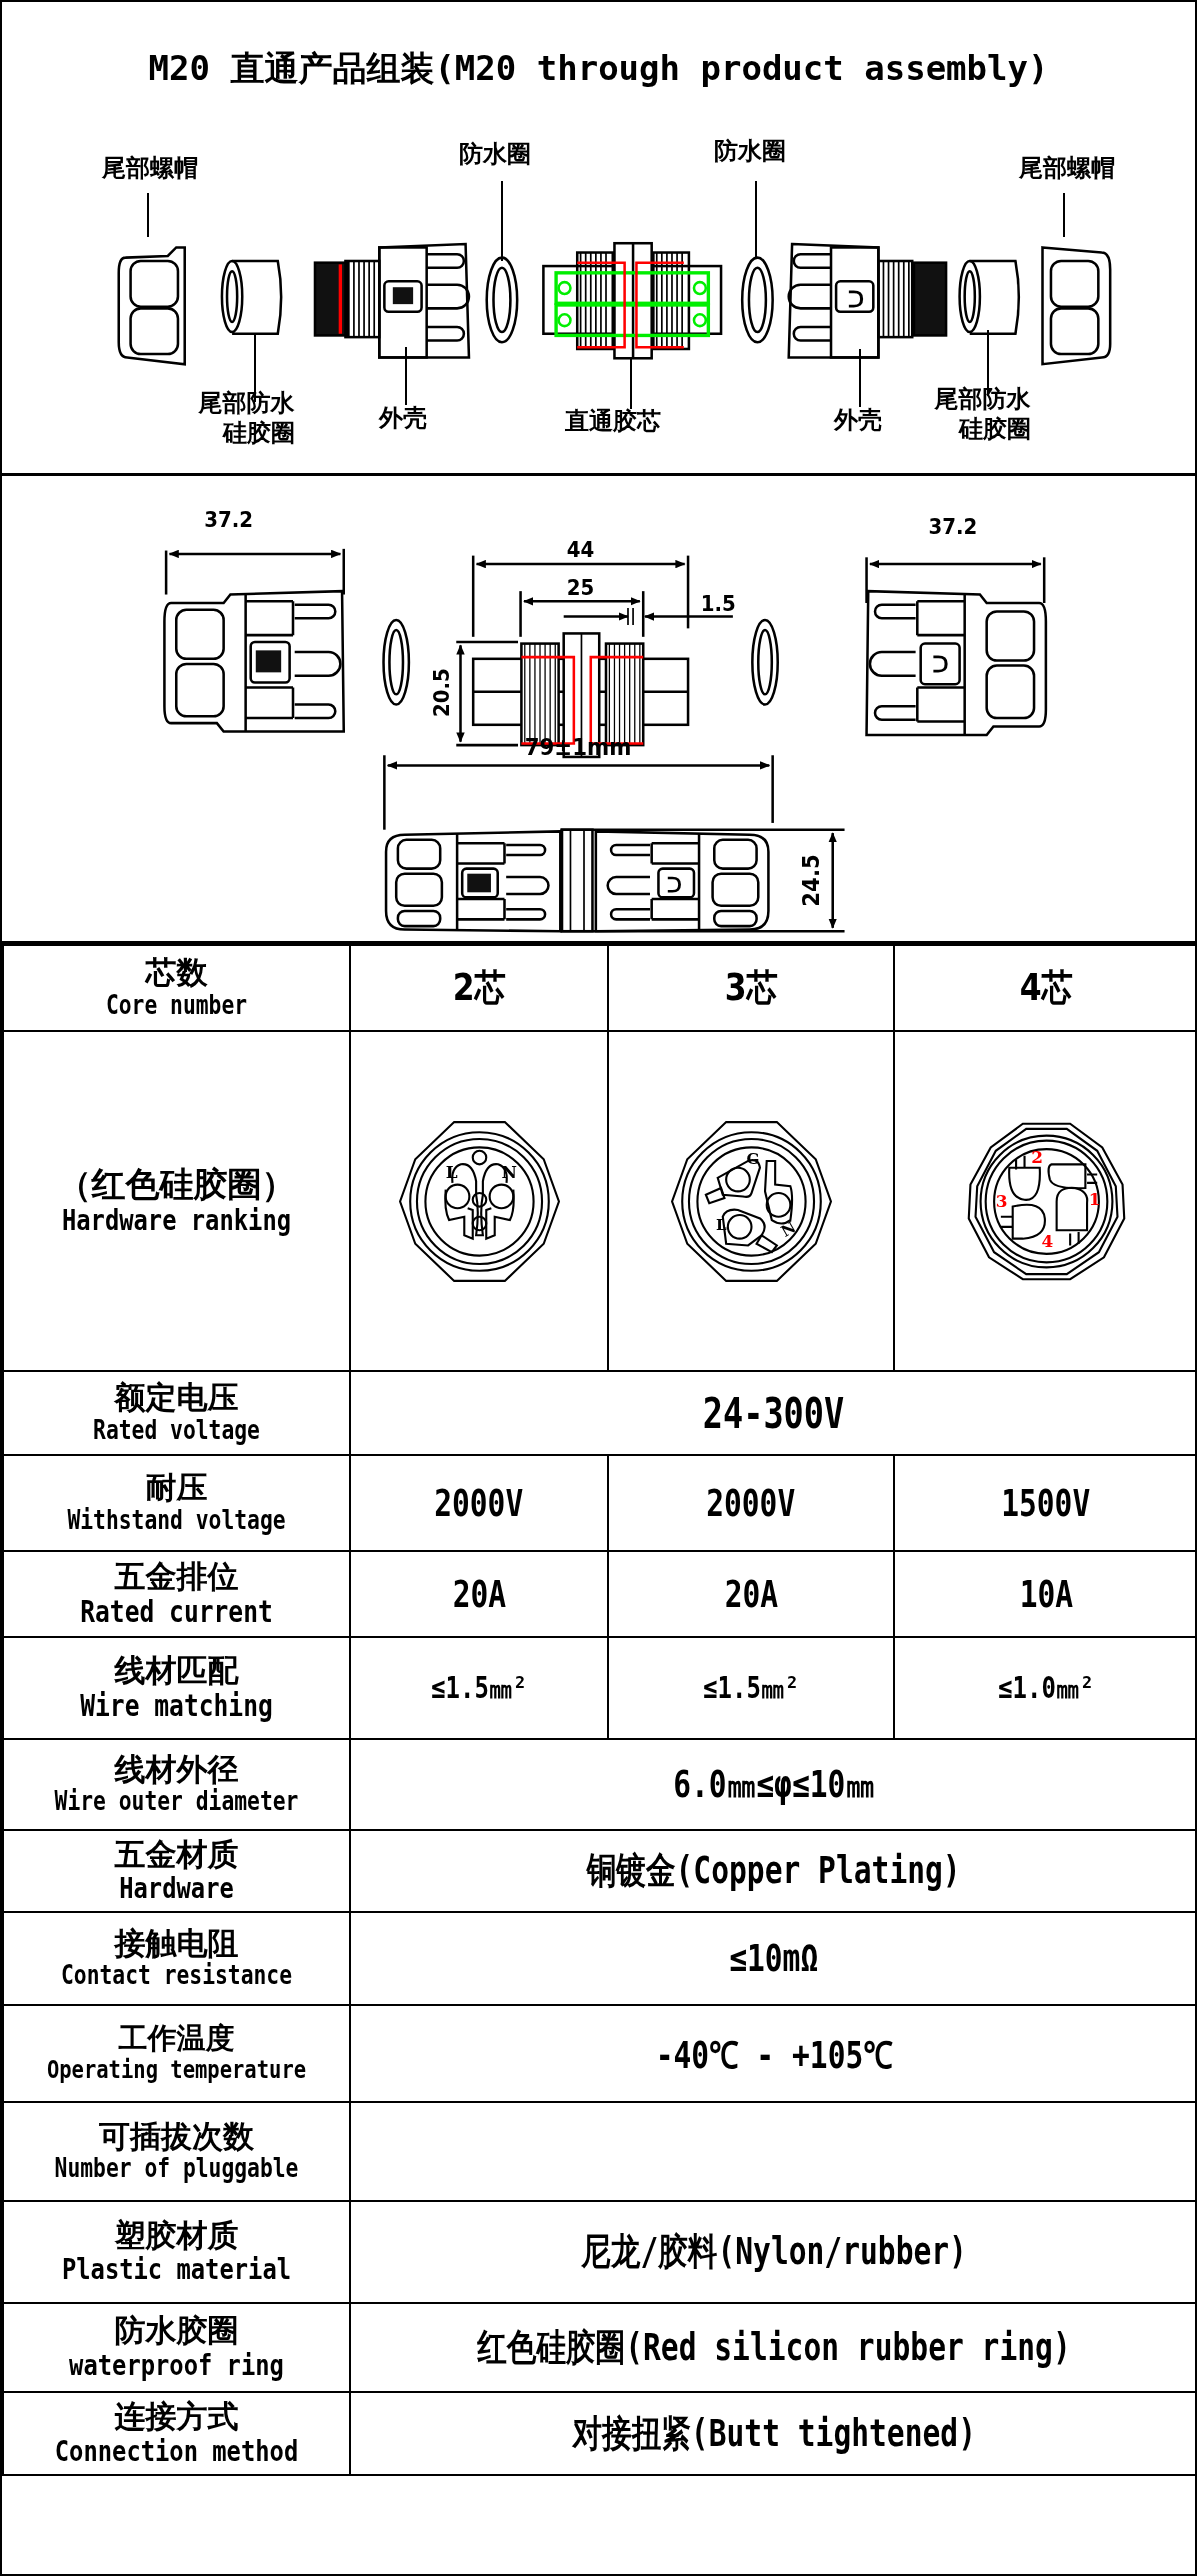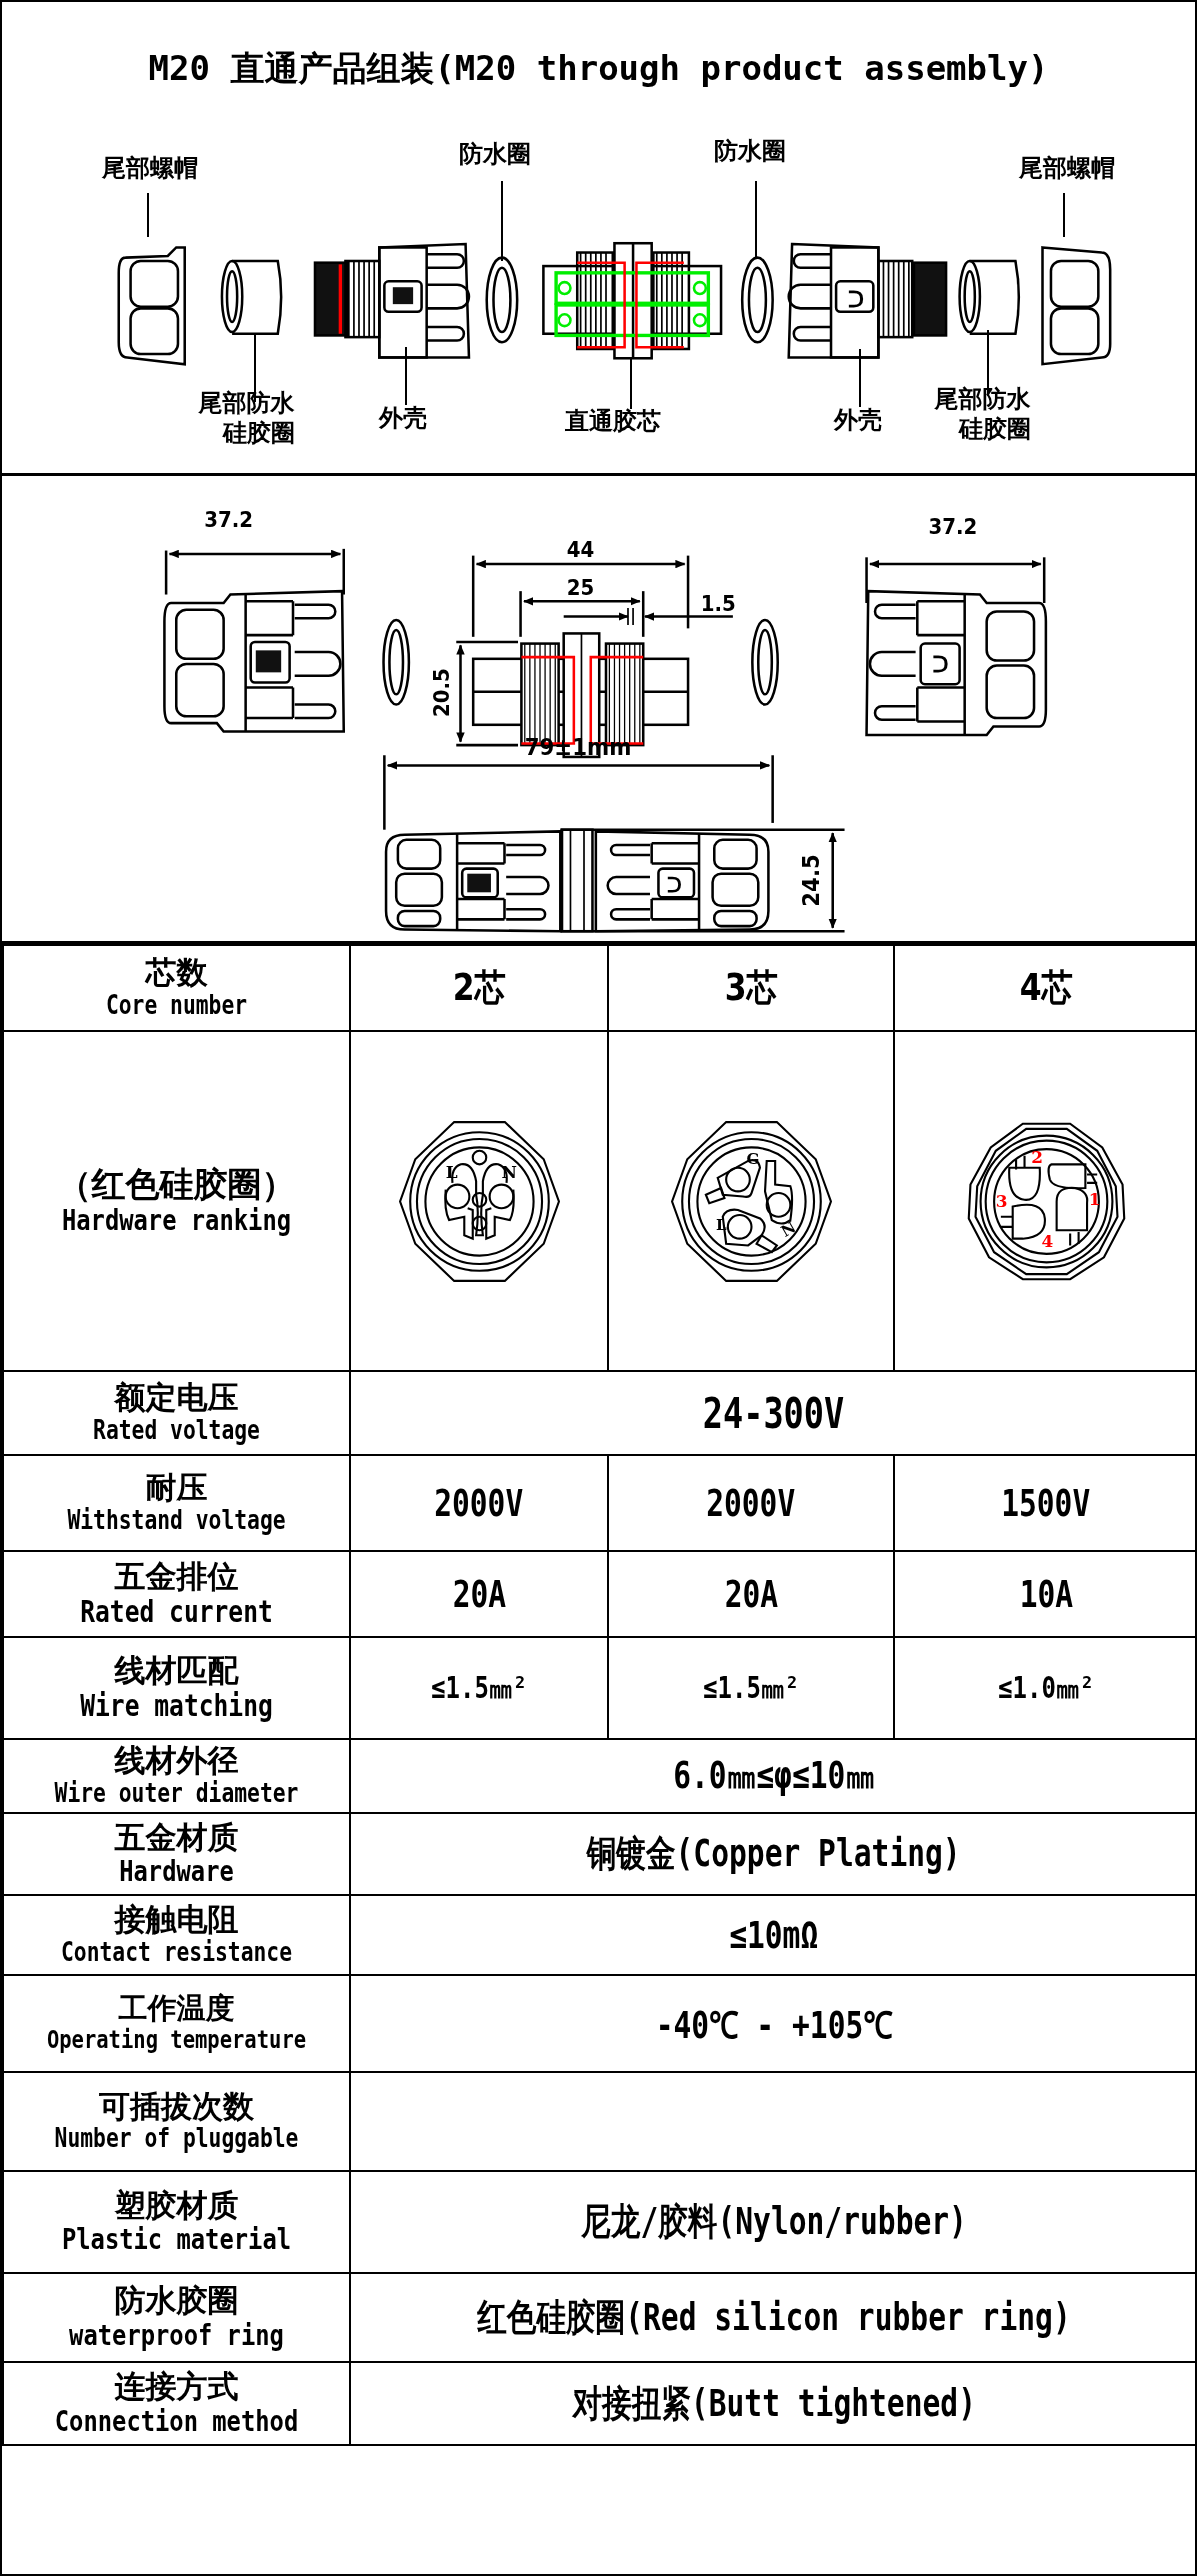--- a/index.html
+++ b/index.html
@@ -359,37 +359,37 @@
     <tr style="height:102px;">
       <td class="k">
         <span class="k-zh">线材匹配</span>
         <span class="k-en" style="font-size:30px;">Wire matching</span>
       </td>
       <td class="c2"><span class="v" style="font-size:30px;">≤1.5㎜²</span></td>
       <td class="c3"><span class="v" style="font-size:30px;">≤1.5㎜²</span></td>
       <td><span class="v" style="font-size:30px;">≤1.0㎜²</span></td>
     </tr>
 
-    <tr style="height:74px;">
+    <tr style="height:91px;">
       <td class="k">
         <span class="k-zh">线材外径</span>
         <span class="k-en">Wire outer diameter</span>
       </td>
       <td colspan="3"><span class="v">6.0㎜≤φ≤10㎜</span></td>
     </tr>
 
     <tr style="height:82px;">
       <td class="k">
         <span class="k-zh">五金材质</span>
         <span class="k-en" style="font-size:29px;">Hardware</span>
       </td>
       <td colspan="3"><span class="v zh">铜镀金(Copper Plating)</span></td>
     </tr>
 
-    <tr style="height:80px;">
+    <tr style="height:93px;">
       <td class="k">
         <span class="k-zh">接触电阻</span>
         <span class="k-en">Contact resistance</span>
       </td>
       <td colspan="3"><span class="v">≤10mΩ</span></td>
     </tr>
 
     <tr style="height:97px;">
       <td class="k">
         <span class="k-zh" style="font-size:29px;">工作温度</span>

